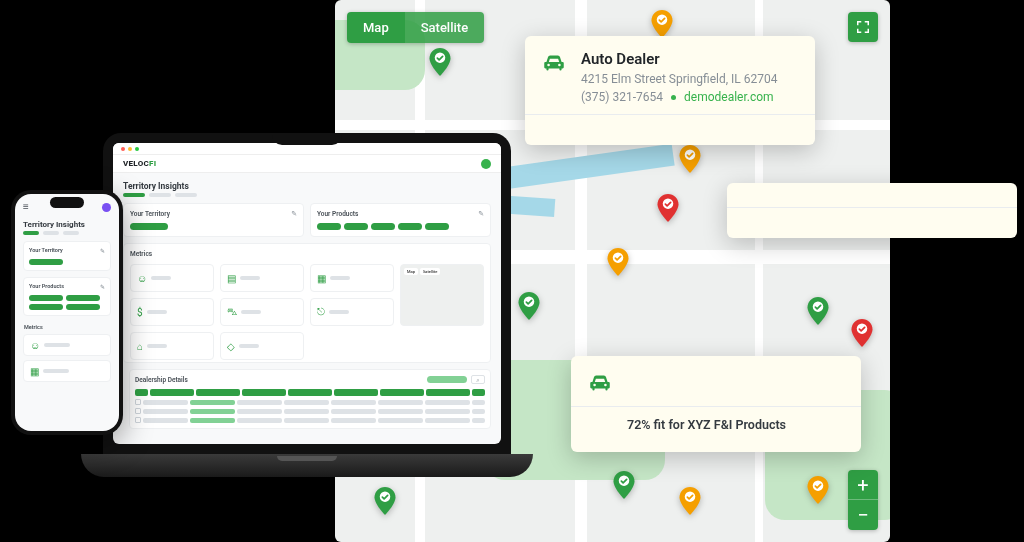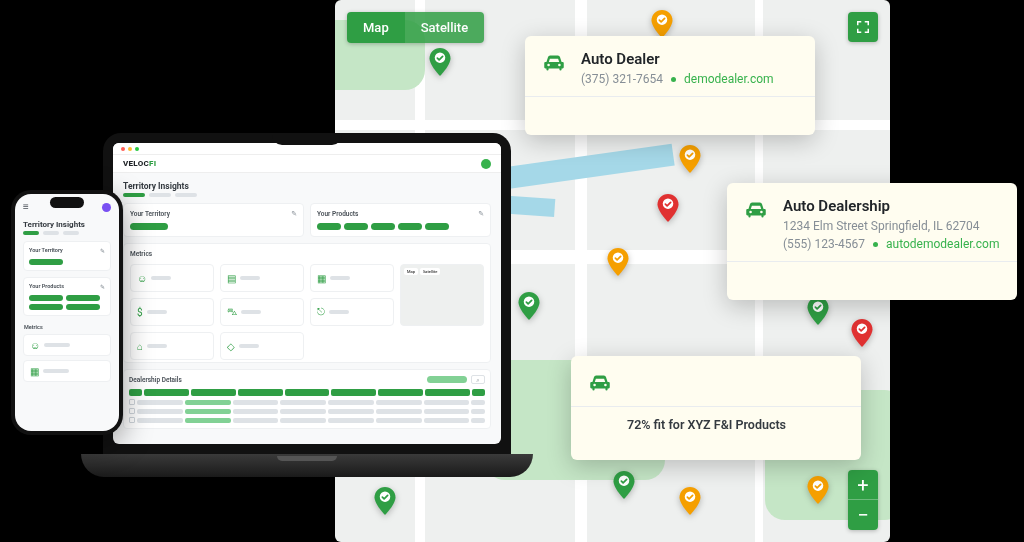--- a/index.html
+++ b/index.html
@@ -21,21 +21,21 @@
   .mc-btn.alt { background:#2f9e44; opacity:.85; }
   .map-fullscreen { position:absolute; right:12px; top:12px; width:30px; height:30px; background:#2f9e44; border-radius:4px; display:flex; align-items:center; justify-content:center; cursor:pointer; box-shadow:0 1px 4px rgba(0,0,0,.25);}
   .map-zoom { position:absolute; right:12px; bottom:12px; display:flex; flex-direction:column; border-radius:4px; overflow:hidden; box-shadow:0 1px 4px rgba(0,0,0,.25);}
   .zoom-btn { width:30px; height:30px; background:#2f9e44; color:#fff; font-size:20px; display:flex; align-items:center; justify-content:center; cursor:pointer; border-bottom:1px solid rgba(255,255,255,.3);}
   .zoom-btn:last-child { border-bottom:none; }
 
   .pin { position:absolute; width:28px; height:28px; transform:translate(-50%,-100%); }
   .pin svg { width:100%; height:100%; filter: drop-shadow(0 2px 3px rgba(0,0,0,.25)); }
 
   
-  .info-card { position:absolute; background:#fffdf0; border-radius:6px; padding:14px 16px 28px 16px; box-shadow:0 6px 24px rgba(0,0,0,.22); width:290px; }
+  .info-card { position:absolute; background:#fffdf0; border-radius:6px; padding:14px 16px 20px 16px; box-shadow:0 6px 24px rgba(0,0,0,.22); width:290px; }
   .ic-top { display:flex; gap:14px; }
   .ic-icon { width:26px; height:26px; flex:0 0 26px; }
   .ic-title { font-size:15px; font-weight:600; color:#212529; }
   .ic-addr { font-size:12px; color:#868e96; margin-top:4px; }
   .ic-phone-row { display:flex; align-items:center; gap:8px; margin-top:4px; font-size:12px; }
   .ic-phone { color:#868e96; }
   .dot { width:5px; height:5px; border-radius:50%; background:#37b24d; }
   .ic-site { color:#37b24d; }
   .ic-divider { height:1px; background:#e9ecef; margin:10px -16px; }
   .ic-fit { font-size:12.5px; font-weight:600; color:#343a40; padding-left:40px; margin-left:-40px; }
@@ -62,21 +62,21 @@
   .aw-row { display:flex; gap:6px;}
   .aw-card { background:#fff; border:1px solid #eef0f2; border-radius:4px; padding:6px; flex:1; }
   .aw-card-title { font-size:6.5px; font-weight:600; color:#495057;}
   .pill-row{display:flex;gap:3px;margin-top:5px;flex-wrap:wrap;}
   .pill{height:7px;border-radius:4px;background:#2f9e44;}
   .metrics-grid{display:grid;grid-template-columns:repeat(4,1fr);gap:6px;margin-top:6px;}
   .met{background:#fff;border:1px solid #eef0f2;border-radius:4px;height:28px;display:flex;align-items:center;justify-content:flex-start;padding:0 6px;gap:4px;}
   .met-ico{color:#2f9e44;font-size:10px;}
   .met-bar{width:20px;height:4px;background:#dee2e6;border-radius:3px;}
   .met.map-prev{grid-row:span 2;grid-column:4;height:auto;position:relative;overflow:hidden;background:#eef0ef;}
-  .dd-table{background:#fff;border:1px solid #eef0f2;border-radius:4px;padding:5px;}
+  .dd-table{background:#fff;border:1px solid #eef0f2;border-radius:4px;padding:5px;margin-left:6px;}
   .dd-head{display:flex;justify-content:space-between;align-items:center;}
   .dd-head-title{font-size:6.5px;font-weight:600;color:#495057;}
   .th-row{display:flex;gap:2px;margin-top:5px;}
   .th{flex:1;height:7px;background:#2f9e44;border-radius:2px;}
   .th.narrow{flex:.3;}
   .td-row{display:flex;gap:2px;margin-top:3px;align-items:center;}
   .td{flex:1;height:5px;background:#dee2e6;border-radius:2px;}
   .td.green{background:#82d195;}
   .td.narrow{flex:.3;}
   .chk{width:6px;height:6px;border:1px solid #ced4da;border-radius:1px;}
@@ -217,45 +217,32 @@
     </div>
 </div>
 
 <div class="info-card" style="left:525px;top:36px;">
   <div class="ic-top">
     <svg class="ic-icon" viewBox="0 0 24 24" fill="#2f9e44">
         <path d="M5 11l1.5-4.5A2 2 0 0 1 8.4 5h7.2a2 2 0 0 1 1.9 1.5L19 11h1a1 1 0 0 1 1 1v4a1 1 0 0 1-1 1h-1v1a1 1 0 0 1-2 0v-1H7v1a1 1 0 0 1-2 0v-1H4a1 1 0 0 1-1-1v-4a1 1 0 0 1 1-1h1zm2.2 0h9.6l-1-3H8.2l-1 3zM7 15a1.2 1.2 0 1 0 0-2.4A1.2 1.2 0 0 0 7 15zm10 0a1.2 1.2 0 1 0 0-2.4 1.2 1.2 0 0 0 0 2.4z"></path>
       </svg>
     <div style="flex:1">
       <div class="ic-title">Auto Dealer</div>
+      <div class="ic-addr">4215 Elm Street Springfield, IL 62704</div>
       <div class="ic-phone-row">
         <span class="ic-phone">(375) 321-7654</span>
         <span class="dot"></span>
         <span class="ic-site">demodealer.com</span>
       </div>
     </div>
   </div>
   <div class="ic-divider"></div>
 </div>
 
 <div class="info-card" style="left:727px;top:183px;">
-  <div class="ic-top">
-    <svg class="ic-icon" viewBox="0 0 24 24" fill="#2f9e44">
-        <path d="M5 11l1.5-4.5A2 2 0 0 1 8.4 5h7.2a2 2 0 0 1 1.9 1.5L19 11h1a1 1 0 0 1 1 1v4a1 1 0 0 1-1 1h-1v1a1 1 0 0 1-2 0v-1H7v1a1 1 0 0 1-2 0v-1H4a1 1 0 0 1-1-1v-4a1 1 0 0 1 1-1h1zm2.2 0h9.6l-1-3H8.2l-1 3zM7 15a1.2 1.2 0 1 0 0-2.4A1.2 1.2 0 0 0 7 15zm10 0a1.2 1.2 0 1 0 0-2.4 1.2 1.2 0 0 0 0 2.4z"></path>
-      </svg>
-    <div style="flex:1">
-      <div class="ic-title">Auto Dealership</div>
-      <div class="ic-addr">1234 Elm Street Springfield, IL 62704</div>
-      <div class="ic-phone-row">
-        <span class="ic-phone">(555) 123-4567</span>
-        <span class="dot"></span>
-        <span class="ic-site">autodemodealer.com</span>
-      </div>
-    </div>
-  </div>
   <div class="ic-divider"></div>
 </div>
 
 <div class="info-card" style="left:571px;top:356px;">
   <div class="ic-top">
     <svg class="ic-icon" viewBox="0 0 24 24" fill="#2f9e44">
         <path d="M5 11l1.5-4.5A2 2 0 0 1 8.4 5h7.2a2 2 0 0 1 1.9 1.5L19 11h1a1 1 0 0 1 1 1v4a1 1 0 0 1-1 1h-1v1a1 1 0 0 1-2 0v-1H7v1a1 1 0 0 1-2 0v-1H4a1 1 0 0 1-1-1v-4a1 1 0 0 1 1-1h1zm2.2 0h9.6l-1-3H8.2l-1 3zM7 15a1.2 1.2 0 1 0 0-2.4A1.2 1.2 0 0 0 7 15zm10 0a1.2 1.2 0 1 0 0-2.4 1.2 1.2 0 0 0 0 2.4z"></path>
       </svg>
   </div>
   <div class="ic-divider"></div>

